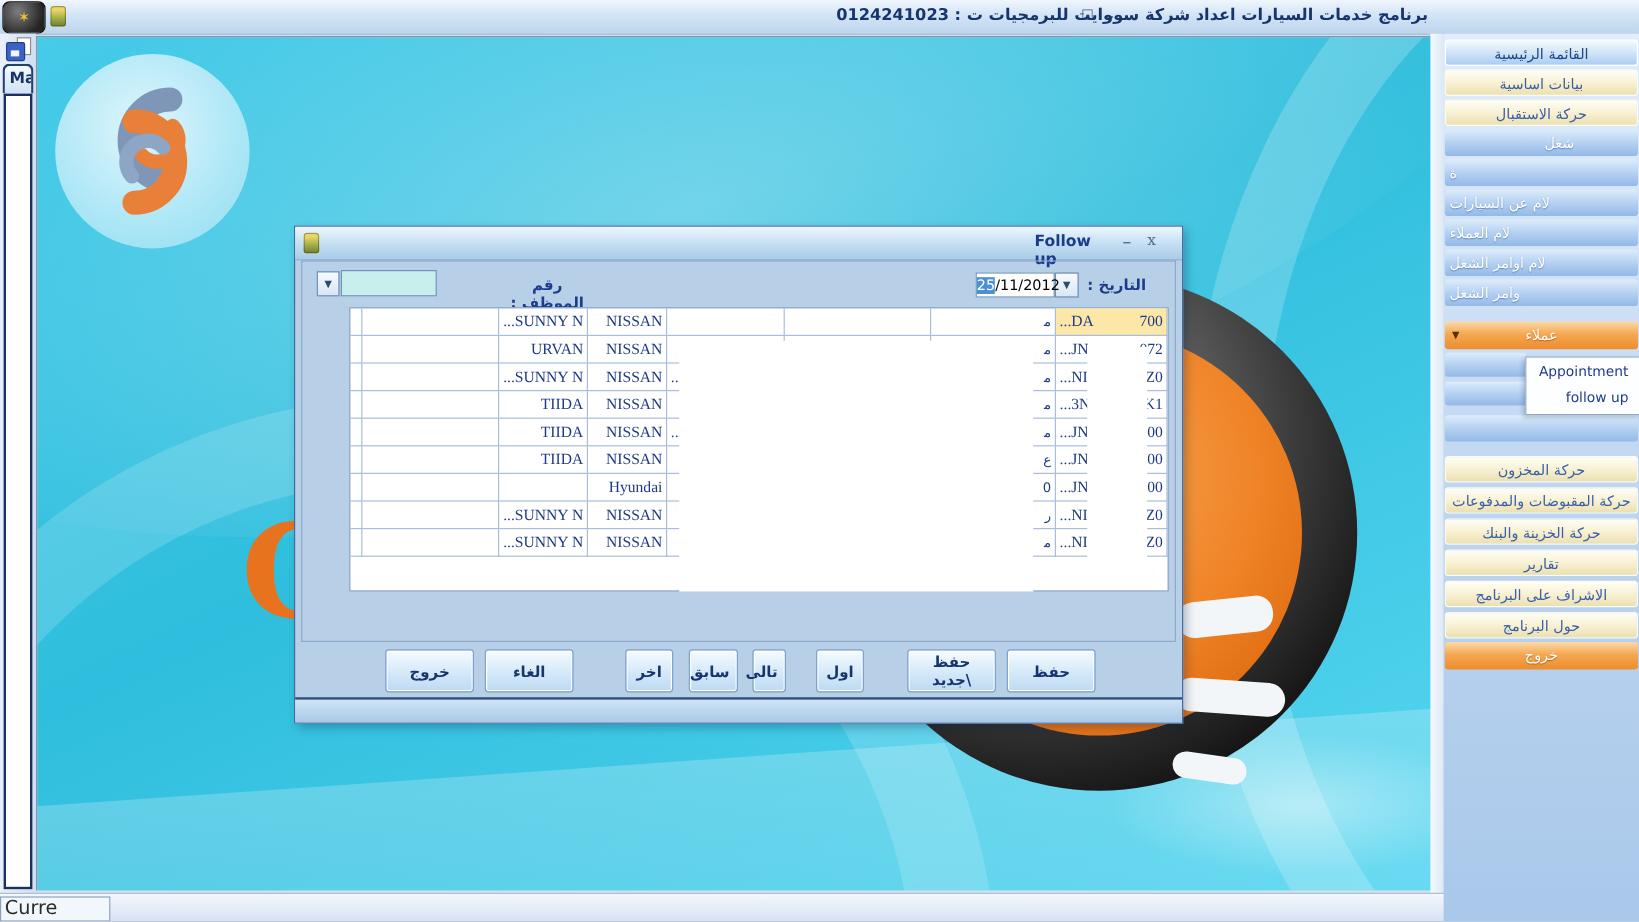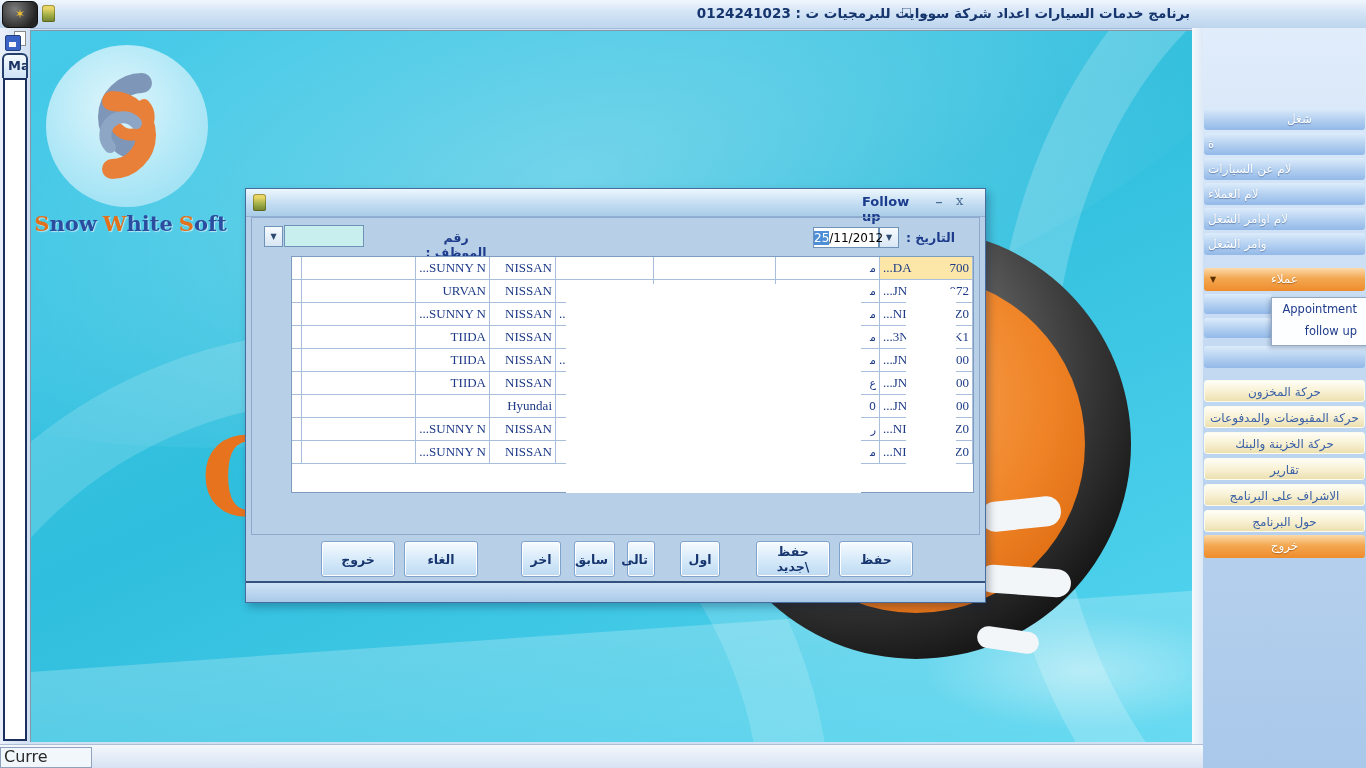--- a/index.html
+++ b/index.html
@@ -189,37 +189,42 @@
     <div class="sw2"></div>
     <div class="sw4"></div>
 
     <div class="logo-circle"></div>
     <svg class="logo-swirls" width="162" height="162" viewBox="0 0 162 162">
       <path d="M 96 38 A 34 34 0 1 0 96 106" fill="none" stroke="#7e96b8" stroke-width="20" stroke-linecap="round"></path>
       <path d="M 66 124 A 34 34 0 1 0 66 56" fill="none" stroke="#e8803a" stroke-width="20" stroke-linecap="round"></path>
       <path d="M 98 60 A 16 16 0 1 1 72 84" fill="none" stroke="#e8803a" stroke-width="12" stroke-linecap="round"></path>
       <path d="M 64 102 A 16 16 0 1 1 90 78" fill="none" stroke="#8ea6c6" stroke-width="12" stroke-linecap="round"></path>
     </svg>
-    <div class="logo-text">
-      <span class="lg-init">S</span><span class="lg-rest">now</span><span class="lg-init">W</span><span class="lg-rest">hite</span><span class="lg-init">S</span><span class="lg-rest">oft</span>
-    </div>
 
     <div class="big-c">C</div>
 
     <div class="sphere-shadow"></div>
     <div class="sphere-ring"></div>
     <div class="sphere-core"></div>
     <div class="sphere-glyph g1"></div>
     <div class="sphere-glyph g2"></div>
     <div class="sphere-glyph g3"></div>
   </div>
 
   <div class="right-gap"></div>
 
   <div class="sidebar">
+    <div class="sb-top">
+
+        <div class="sb-item bluebtn">القائمة الرئيسية</div>
+
+        <div class="sb-item cream">بيانات اساسية</div>
+
+        <div class="sb-item cream">حركة الاستقبال</div>
+      </div>
     <div class="sb-blue">
 
         <div class="sb-item bluegrad clip" style=" padding-left: 34px;">شغل</div>
 
         <div class="sb-item bluegrad clip" style="text-align: left;">ة</div>
 
         <div class="sb-item bluegrad clip" style="text-align: left;">لام عن السيارات</div>
 
         <div class="sb-item bluegrad clip" style="text-align: left;">لام العملاء</div>
 

